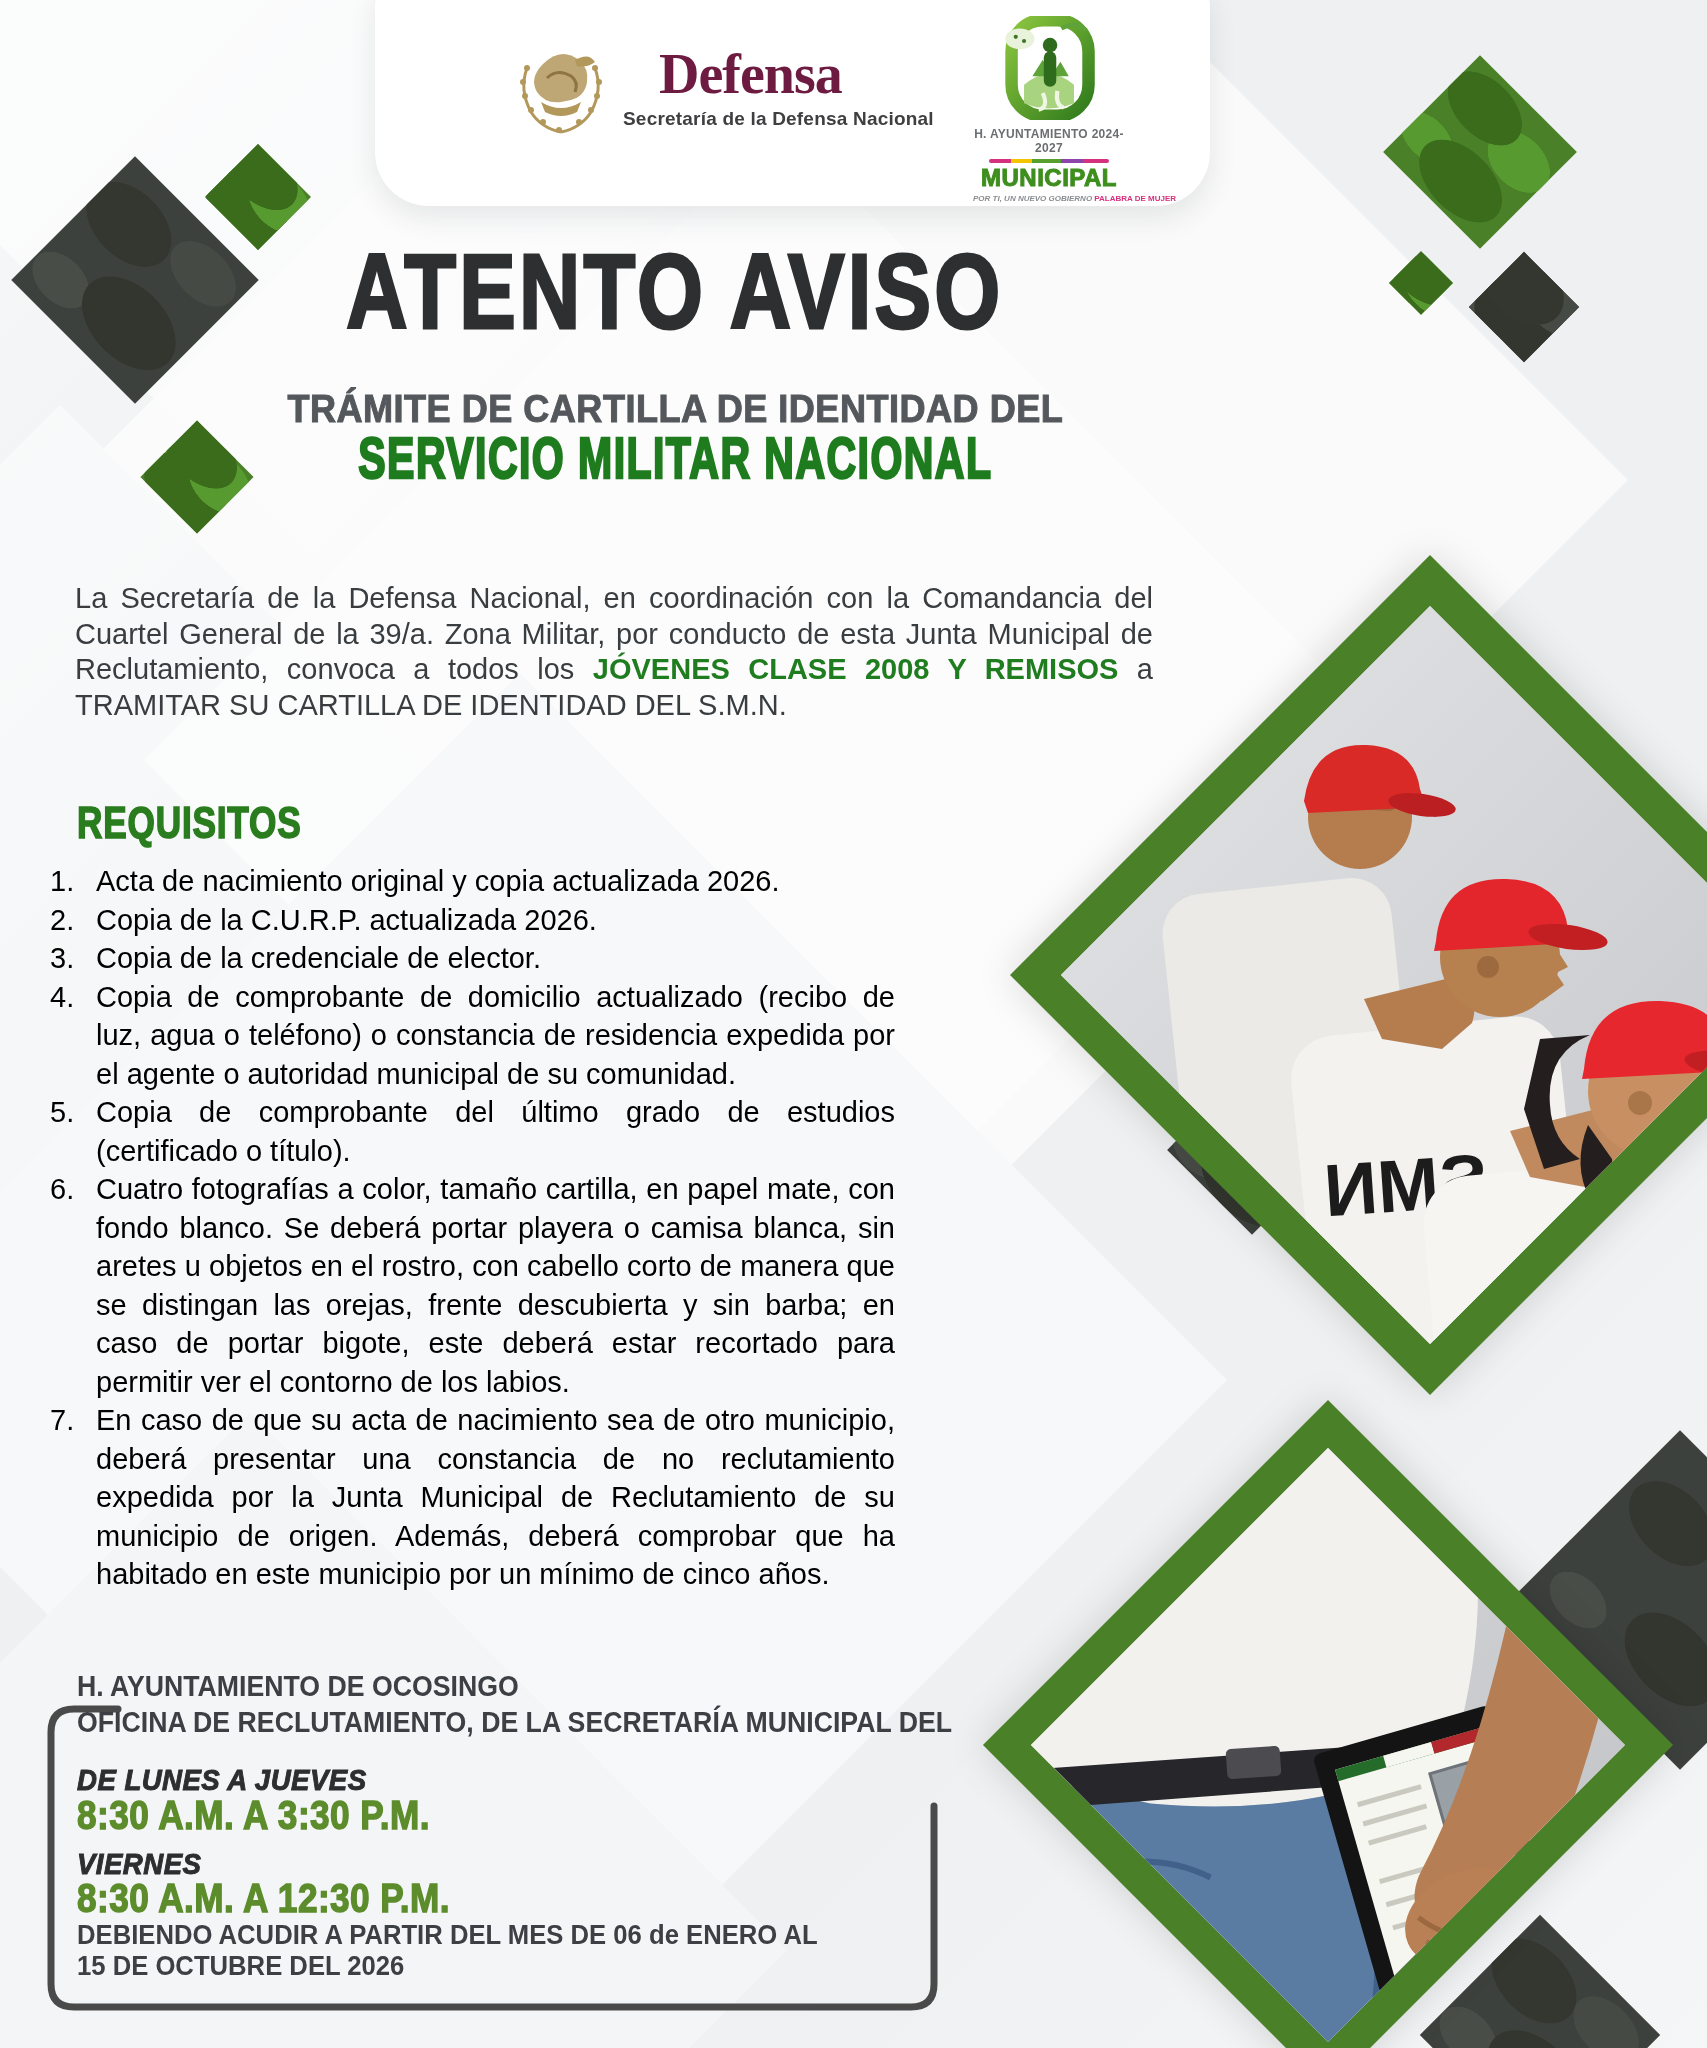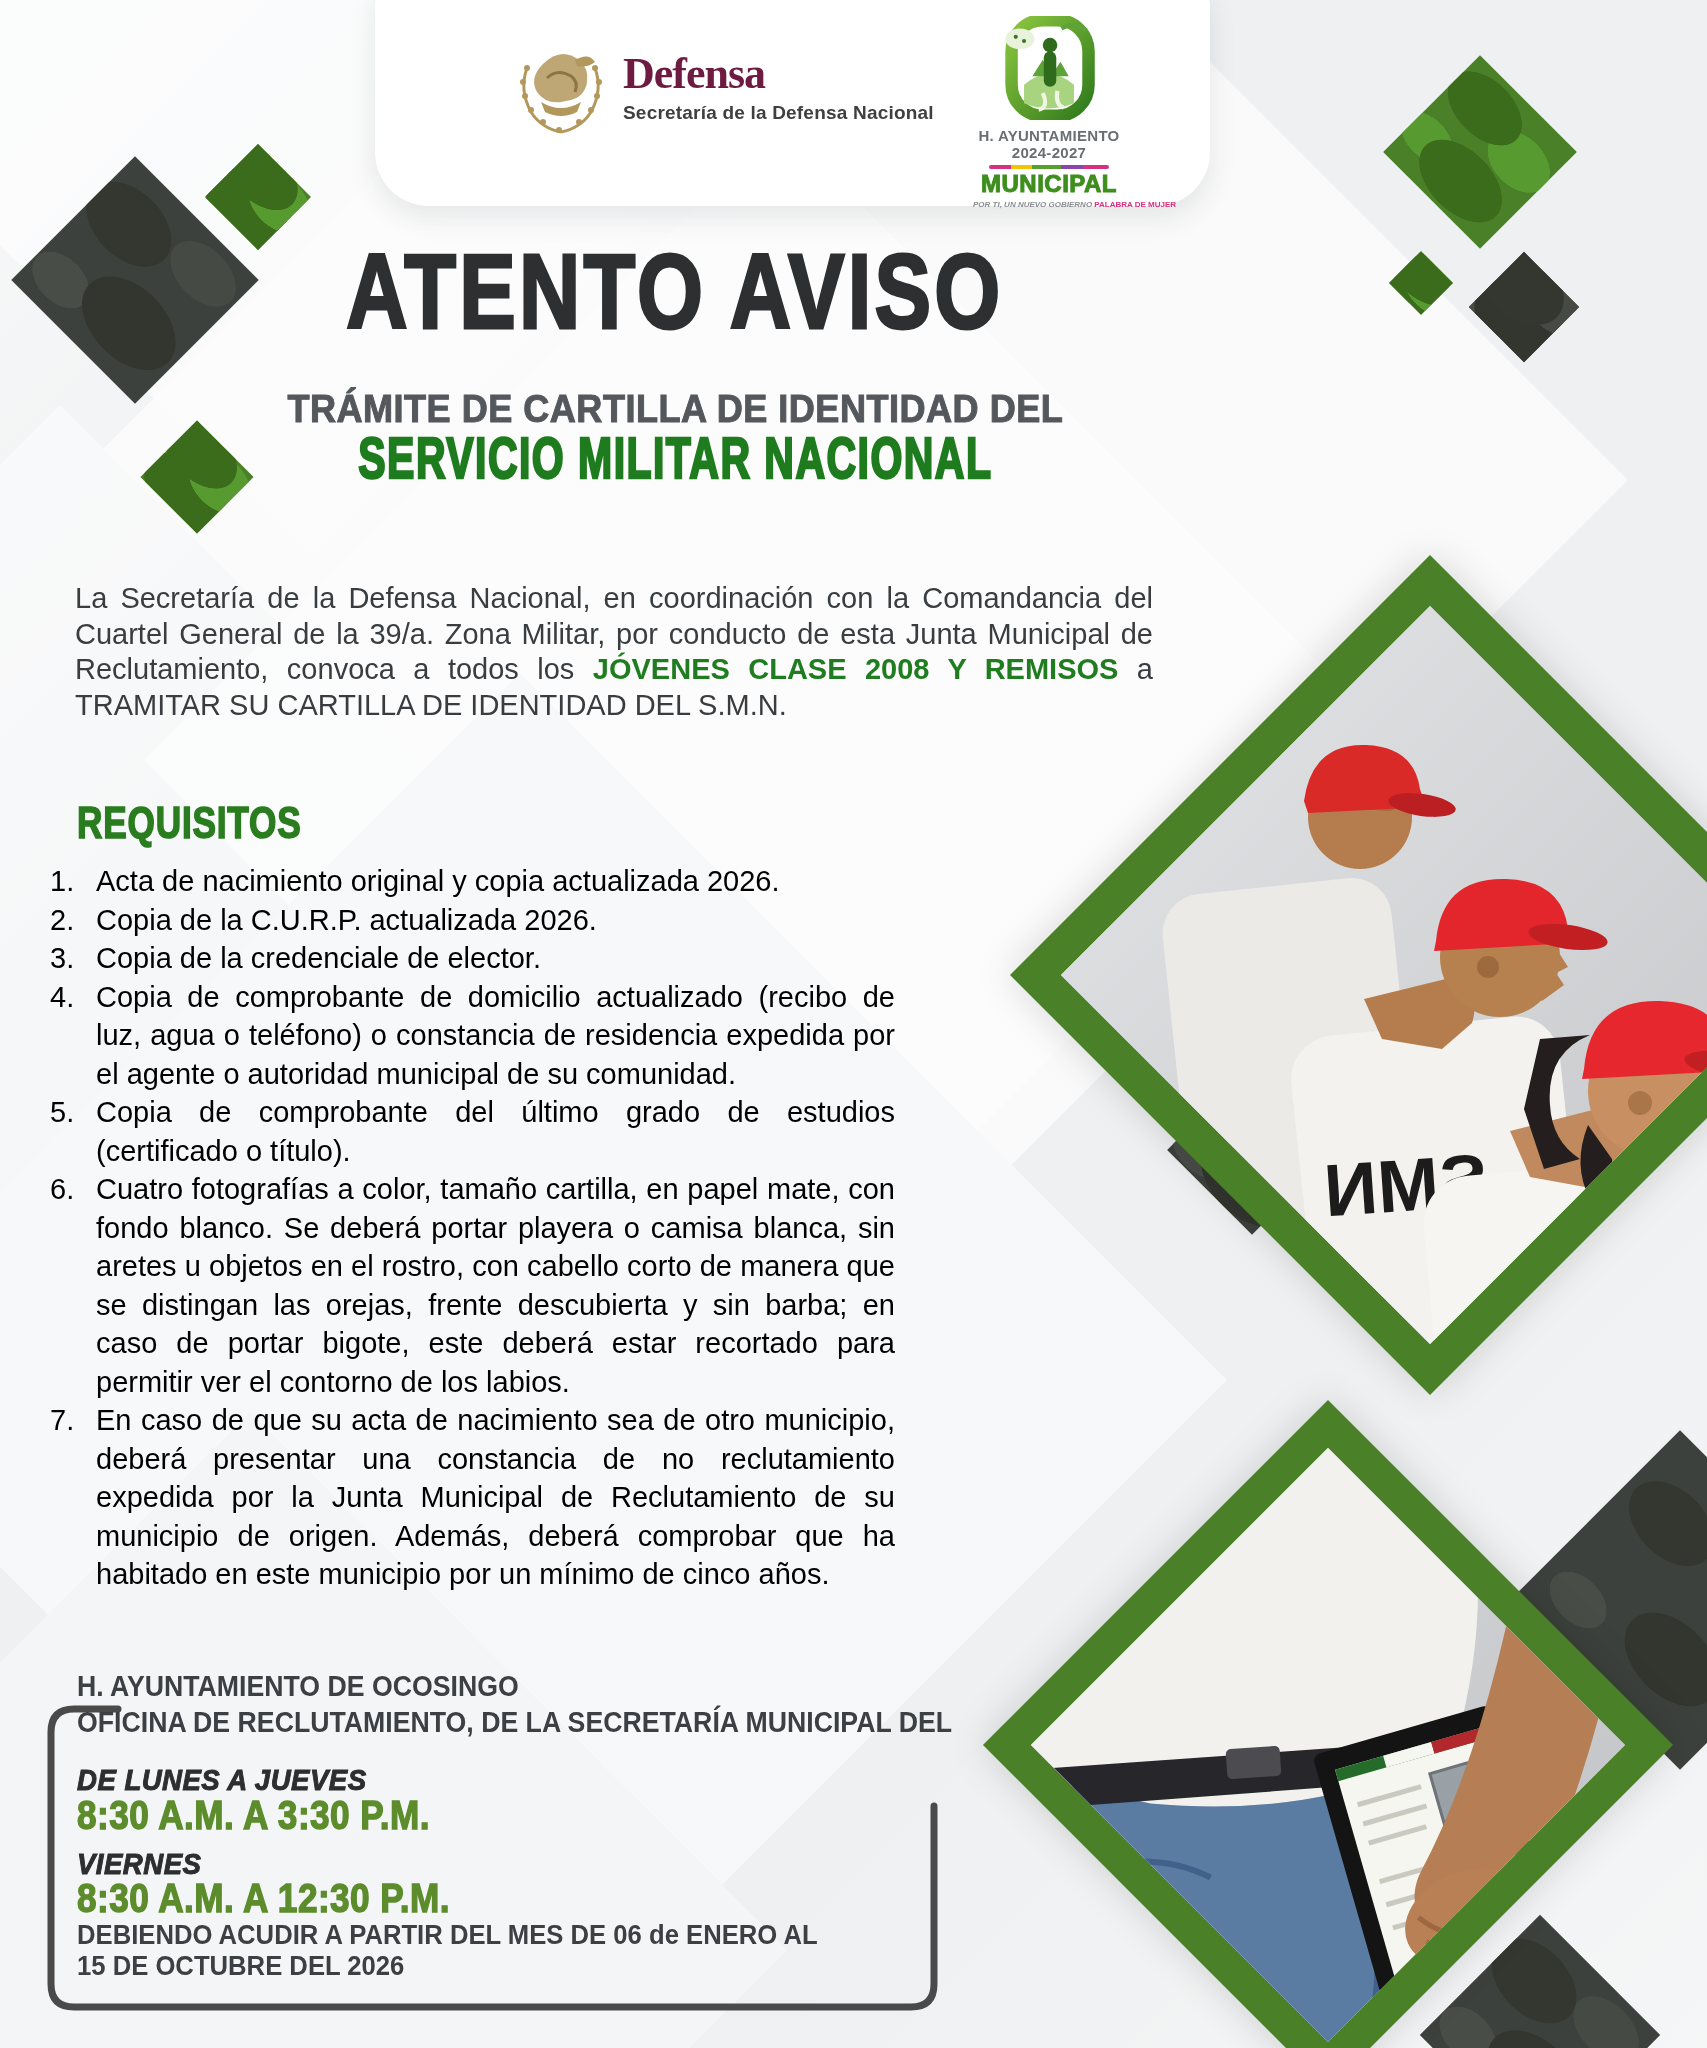--- a/index.html
+++ b/index.html
@@ -36,25 +36,25 @@
   .photo-d .content{position:absolute;left:50%;top:50%;transform:translate(-50%,-50%) rotate(-45deg);}
   .photo-d svg{display:block;width:100%;height:100%;}
   
   .card{
     position:absolute;left:375px;top:-20px;width:835px;height:226px;z-index:4;
     background:#ffffff;border-radius:26px 26px 54px 54px;
     box-shadow:0 12px 28px rgba(40,45,50,.10);
   }
   .defensa-group{position:absolute;left:138px;top:58px;display:flex;align-items:center;}
   .defensa-text{margin-left:14px;}
-  .defensa-word{font-family:"Liberation Serif",serif;font-weight:bold;font-size:44px;
-    color:#6e1b41;line-height:1;letter-spacing:-1px;}
+  .defensa-word{font-family:"Liberation Serif",serif;font-weight:bold;font-size:56px;
+    color:#6e1b41;line-height:1;letter-spacing:-1px;margin-left:36px;}
   .defensa-sub{font-size:19px;font-weight:bold;color:#3f3f42;margin-top:6px;letter-spacing:.2px;text-align:right;}
   .ocosingo{position:absolute;left:598px;top:36px;width:152px;text-align:center;}
-  .oco-ayto{font-size:15px;font-weight:bold;color:#6b6f72;letter-spacing:.3px;margin-top:3px;}
+  .oco-ayto{font-size:12px;font-weight:bold;color:#6b6f72;letter-spacing:.3px;margin-top:3px;}
   .oco-bar{height:4px;width:120px;margin:4px auto 0;
     background:linear-gradient(90deg,#d5317e 0 18%,#f5c400 18% 36%,#58a02e 36% 60%,#8e44ad 60% 78%,#d5317e 78% 100%);
     border-radius:2px;}
   .oco-name{font-size:24px;font-weight:bold;color:#3e8e1e;letter-spacing:.5px;
     -webkit-text-stroke:1px #3e8e1e;margin-top:1px;}
   .oco-tag{font-size:8px;margin-top:2px;white-space:nowrap;}
   .oco-tag .t1{color:#8a8d90;font-style:italic;font-weight:bold;}
   .oco-tag .t2{color:#d5317e;font-weight:bold;}
   
   .titles{position:absolute;left:0;top:0;width:1350px;text-align:center;z-index:5;}

